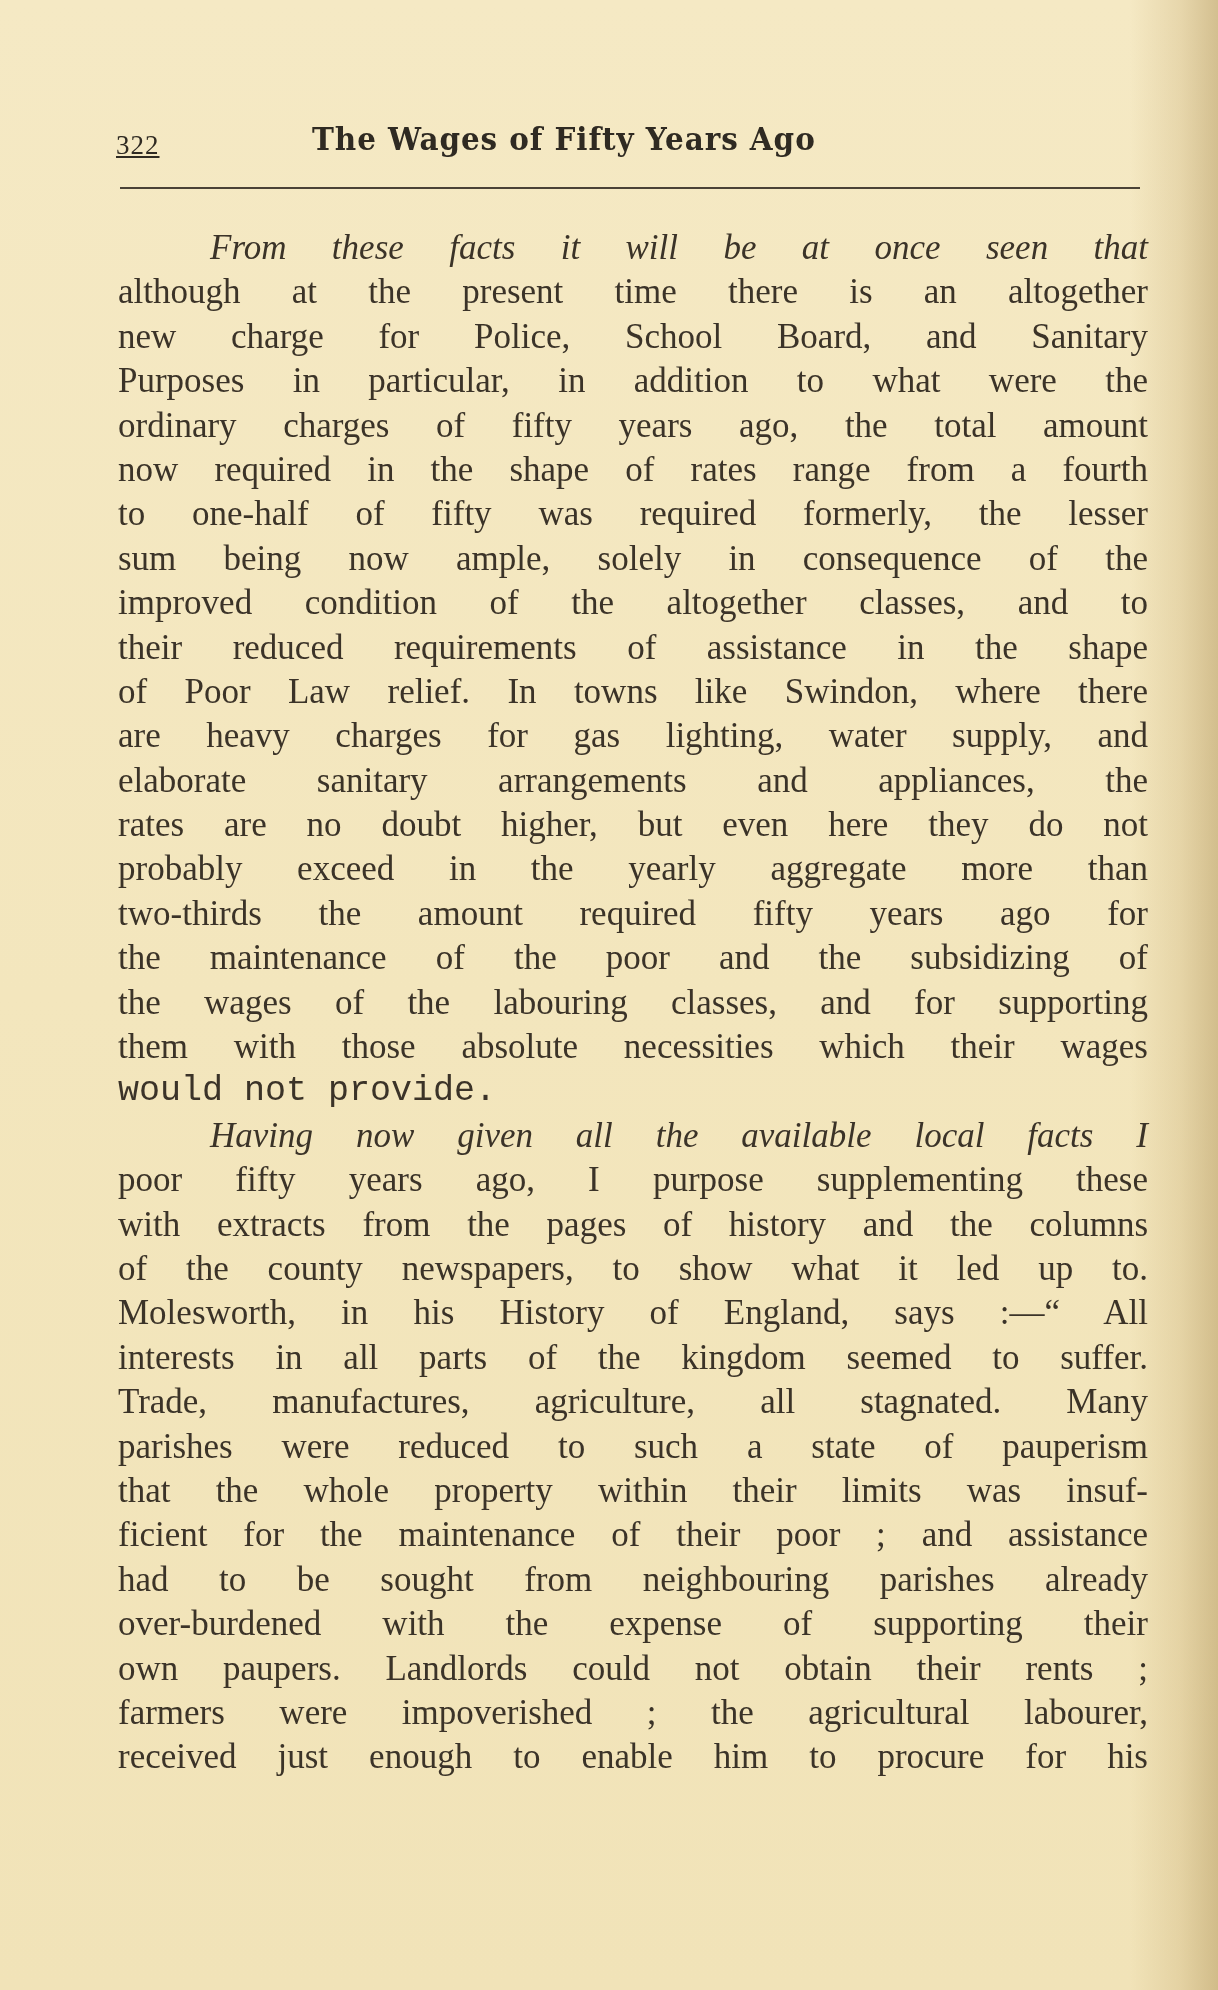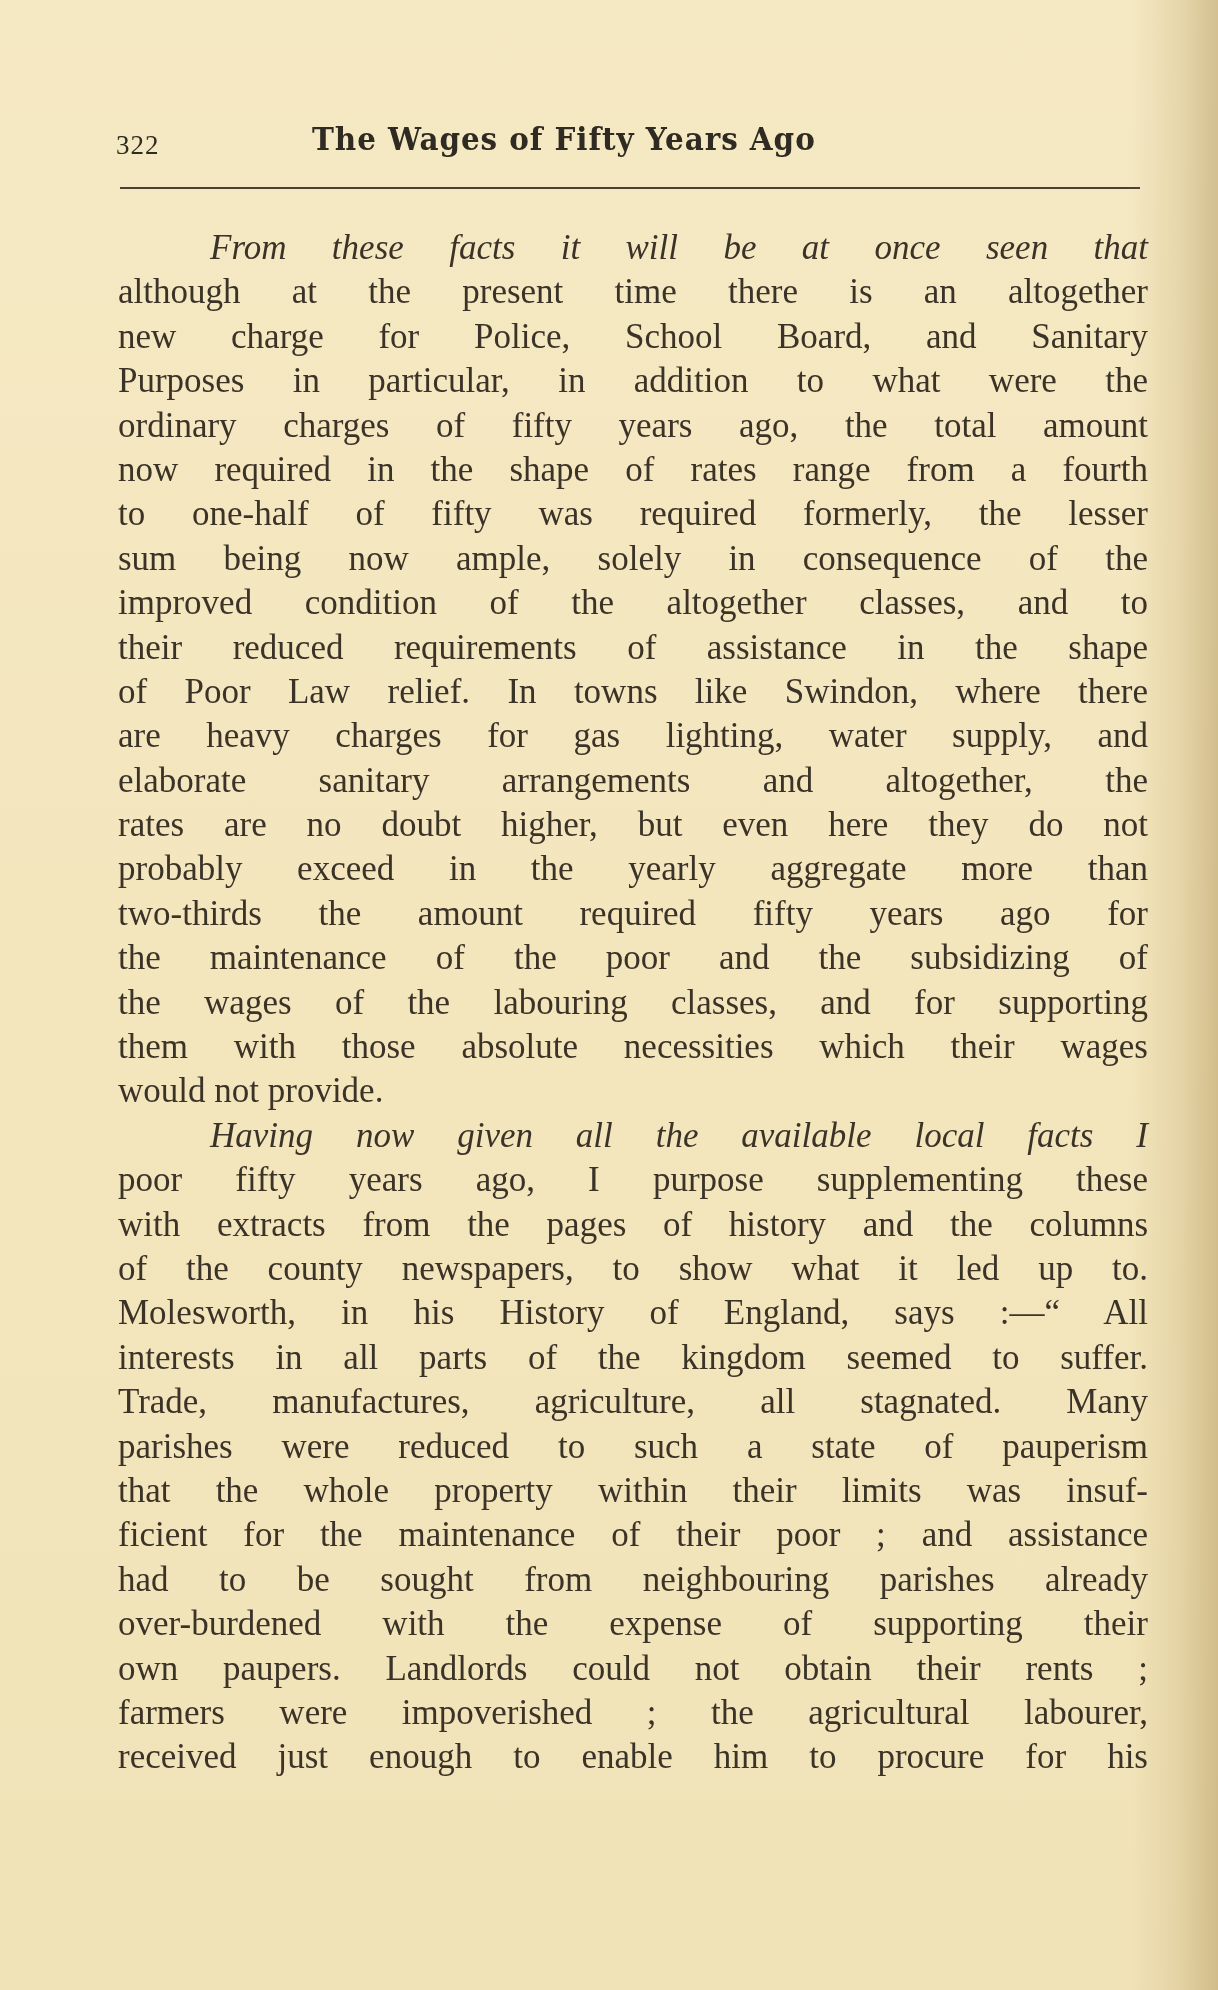--- a/index.html
+++ b/index.html
@@ -29,20 +29,21 @@
       width: 1000px;
       height: 40px;
     }
     .page-number {
       position: absolute;
       left: 4px;
       top: 12px;
       font-size: 27px;
       letter-spacing: 1px;
       color: #2f2a22;
+      text-decoration: underline;
     }
     .running-title {
       position: absolute;
       left: 200px;
       top: 2px;
       font-family: "DejaVu Serif", serif;
       font-weight: bold;
       font-size: 32px;
       letter-spacing: 1px;
       color: #2f2a22;
@@ -72,20 +73,21 @@
       text-align: justify;
       text-align-last: justify;
       color: #3b3328;
     }
     .line.indent {
       padding-left: 92px;
       font-style: italic;
     }
     .line.last {
       text-align-last: left;
+      font-family: Liberation Mono, monospace;
     }
   </style>
 </head>
 <body>
 
 <div class="page">
 
   <div class="running-head">
     <span class="page-number">322</span>
     <span class="running-title">The Wages of Fifty Years Ago</span>
@@ -100,21 +102,21 @@
       <span class="line">new charge for Police, School Board, and Sanitary</span>
       <span class="line">Purposes in particular, in addition to what were the</span>
       <span class="line">ordinary charges of fifty years ago, the total amount</span>
       <span class="line">now required in the shape of rates range from a fourth</span>
       <span class="line">to one-half of fifty was required formerly, the lesser</span>
       <span class="line">sum being now ample, solely in consequence of the</span>
       <span class="line">improved condition of the altogether classes, and to</span>
       <span class="line">their reduced requirements of assistance in the shape</span>
       <span class="line">of Poor Law relief. In towns like Swindon, where there</span>
       <span class="line">are heavy charges for gas lighting, water supply, and</span>
-      <span class="line">elaborate sanitary arrangements and altogether, the</span>
+      <span class="line">elaborate sanitary arrangements and appliances, the</span>
       <span class="line">rates are no doubt higher, but even here they do not</span>
       <span class="line">probably exceed in the yearly aggregate more than</span>
       <span class="line">two-thirds the amount required fifty years ago for</span>
       <span class="line">the maintenance of the poor and the subsidizing of</span>
       <span class="line">the wages of the labouring classes, and for supporting</span>
       <span class="line">them with those absolute necessities which their wages</span>
       <span class="line last">would not provide.</span>
     </div>
     <div class="paragraph">
       <span class="line indent">Having now given all the available local facts I</span>

